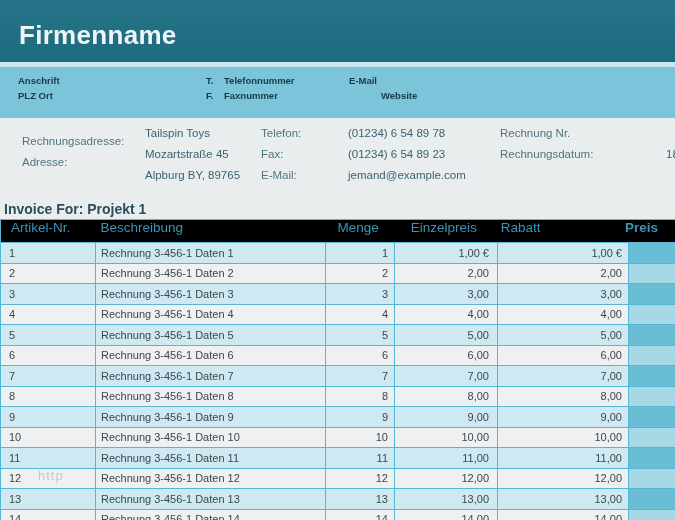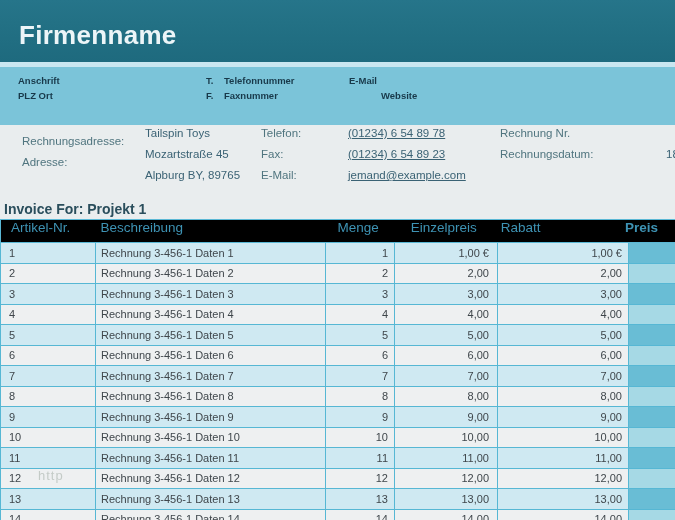--- a/index.html
+++ b/index.html
@@ -9,38 +9,38 @@
 
   
   .top-bar { position:absolute; left:0; top:0; width:675px; height:62px;
              background:linear-gradient(180deg,#26758a 0%, #237185 35%, #1e6a7e 100%);text-align:center; }
   .company { position:absolute; left:19px; top:20px; font-size:26px; font-weight:bold;
              color:#ecf5f8; letter-spacing:0.3px; }
 
   .stripe { position:absolute; left:0; top:62px; width:675px; height:5px; background:#c9e6f0; }
 
   
-  .band { position:absolute; left:0; top:67px; width:675px; height:58px; background:#7bc4d9; }
+  .band { position:absolute; left:0; top:67px; width:675px; height:51px; background:#7bc4d9; }
   .band span { position:absolute; font-size:9.5px; font-weight:bold; color:#18394a; }
   .pos-anschrift { left:18px; top:8px; }
   .pos-plzort    { left:18px; top:23px; }
   .pos-tprefix   { left:206px; top:8px; }
   .pos-telefon   { left:224px; top:8px; }
   .pos-fprefix   { left:206px; top:23px; }
   .pos-fax       { left:224px; top:23px; }
   .pos-email     { left:349px; top:8px; }
   .pos-website   { left:349px; top:23px;margin-left:32px; }
 
   
   .billing span { position:absolute; font-size:11.5px; }
   .billing .lab { color:#50757f; }
   .billing .val { color:#3a6274;padding-left:48px; }
   .r1 { top:127px; } .r2 { top:148px; } .r3 { top:169px; }
   .gl-lab { left:22px;margin-top:8px; }  .gl-val { left:97px; }
-  .gm-lab { left:261px; } .gm-val { left:300px;text-decoration:underline; }
+  .gm-lab { left:261px; } .gm-val { left:300px; }
   .gr-lab { left:500px; }
   .gr-val1 { left:631px; } .gr-val2 { left:618px; white-space:nowrap; }
 
   .invoice-for { position:absolute; left:4px; top:201px; font-size:14px; font-weight:bold;
                  color:#2a4e5c; }
 
   
   .table { position:absolute; left:0; top:219px; width:675px; }
   .thead { display:flex; height:24px; background:#000000;
            border-top:1px solid #5ab8d5; border-bottom:1px solid #5ab8d5;

